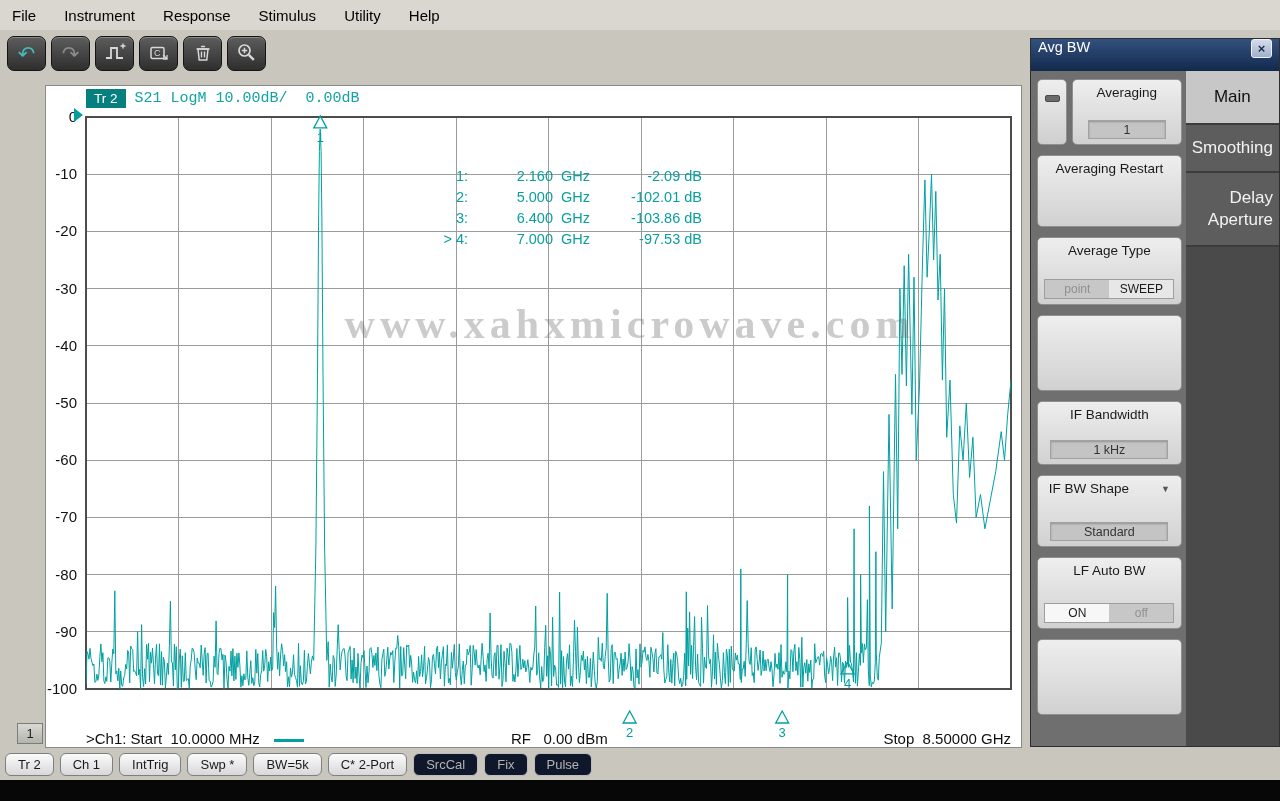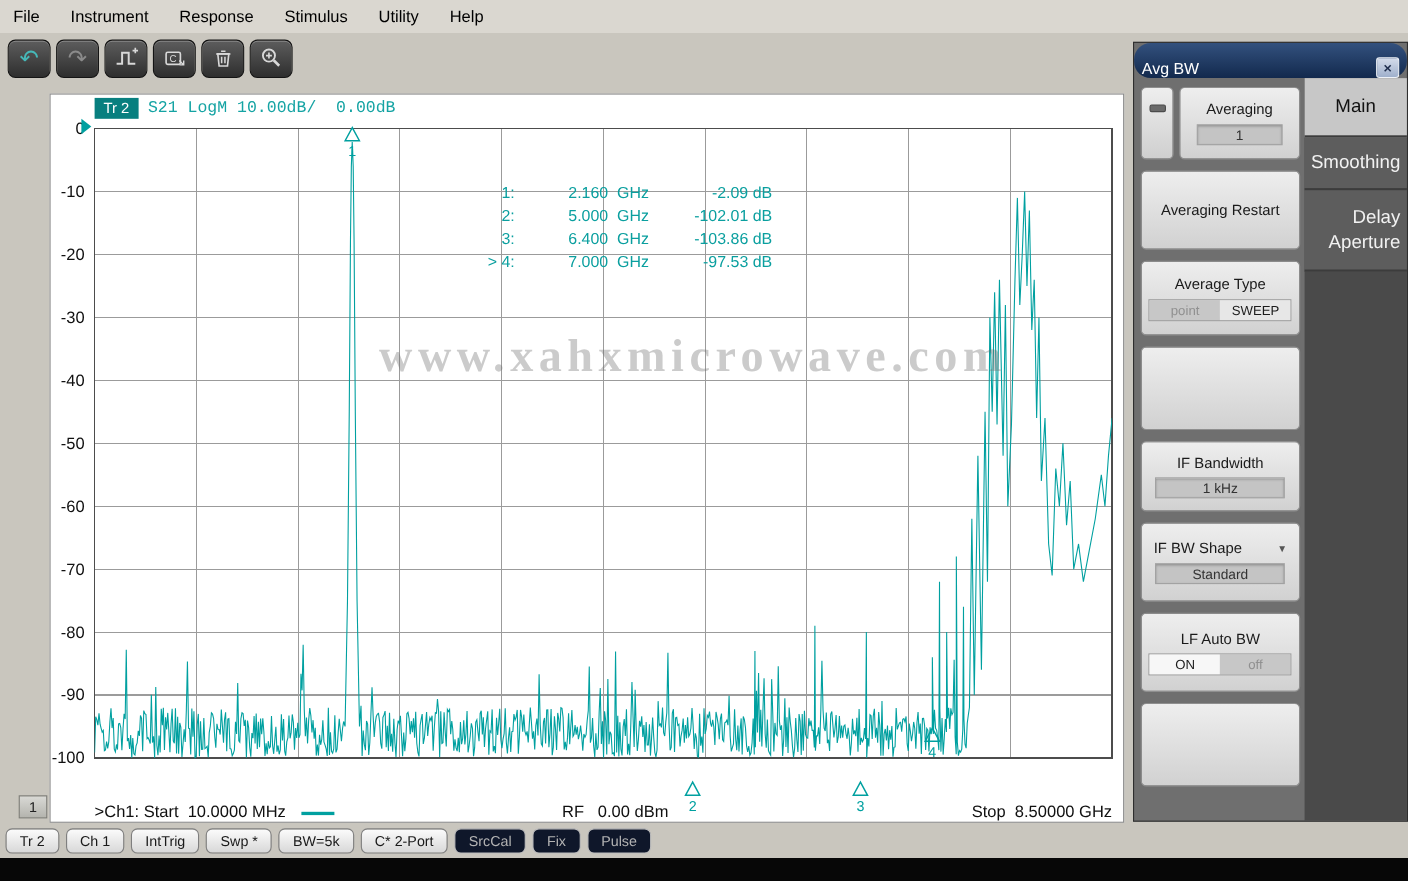--- a/index.html
+++ b/index.html
@@ -41,28 +41,28 @@
   .ch-badge{position:absolute;left:17px;top:723px;width:26px;height:21px;background:linear-gradient(#d9d9d5,#b4b4ae);
     border:1px solid #7d7d78;font-size:13px;display:flex;align-items:center;justify-content:center;color:#222;}
 
   
   .watermark{position:absolute;left:150px;top:300px;width:960px;text-align:center;z-index:40;pointer-events:none;
     font-family:"Liberation Serif",serif;font-weight:bold;font-size:42px;letter-spacing:5px;color:rgba(105,105,105,0.35);}
 
   
   .panel{position:absolute;left:1030px;top:38px;width:250px;height:709px;background:#6f6f6f;border:1px solid #2e2e2e;
     display:flex;flex-direction:column;z-index:10;}
-  .panel-title{height:32px;flex:0 0 32px;background:linear-gradient(#33517e,#12294d);color:#fff;display:flex;align-items:flex-end;
-    padding:0 7px;font-size:14.5px;border-radius:15px;}
+  .panel-title{height:32px;flex:0 0 32px;background:linear-gradient(#33517e,#12294d);color:#fff;display:flex;align-items:flex-start;
+    padding:0 7px;font-size:14.5px;}
   .panel-close{margin-left:auto;width:21px;height:19px;background:linear-gradient(#d4dcea,#9fb0cc);border:1px solid #eef2f8;
     border-radius:3px;color:#1c2b4a;font-size:13px;font-weight:bold;display:flex;align-items:center;justify-content:center;}
   .panel-body{flex:1;display:flex;min-height:0;}
   .softkeys{width:158px;padding:8px 4px 8px 6px;display:flex;flex-direction:column;gap:10px;}
   .softkey{background:linear-gradient(#eeeeee,#d1d1d1);border:1px solid #8f8f8f;border-radius:5px;color:#1a1a1a;font-size:13.5px;
-    display:flex;flex-direction:column;align-items:center;justify-content:center;gap:6px;padding:5px;}
+    display:flex;flex-direction:column;align-items:center;justify-content:space-between;gap:6px;padding:5px;}
   .softkey .wrap{text-align:center;line-height:1.25;}
   .inset{background:#c4c4c4;border:1px solid #a2a2a2;width:118px;height:19px;font-size:12.5px;color:#333;
     display:flex;align-items:center;justify-content:center;box-shadow:inset 0 1px 2px rgba(0,0,0,.25);}
   .segmented{display:flex;width:130px;height:20px;border:1px solid #9e9e9e;}
   .seg{flex:1;display:flex;align-items:center;justify-content:center;font-size:12px;}
   .seg.sel{background:#e7e7e7;color:#1c1c1c;}
   .seg.unsel{background:#c7c7c7;color:#909090;}
   .seg.sel-bright{background:#f7f7f7;color:#1c1c1c;}
   .label-row{display:flex;align-items:center;gap:32px;}
   .caret{font-size:9px;color:#555;}

